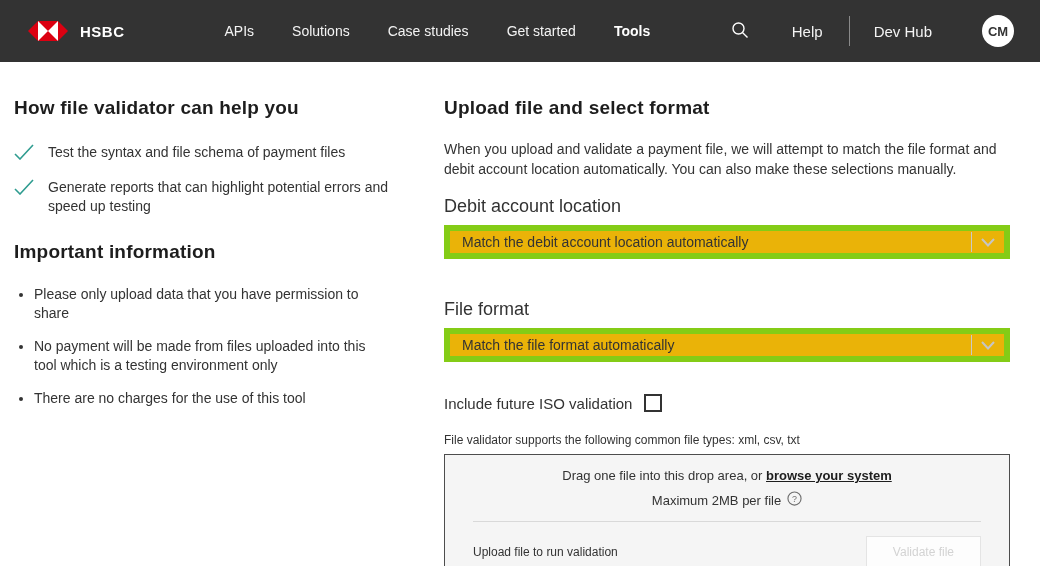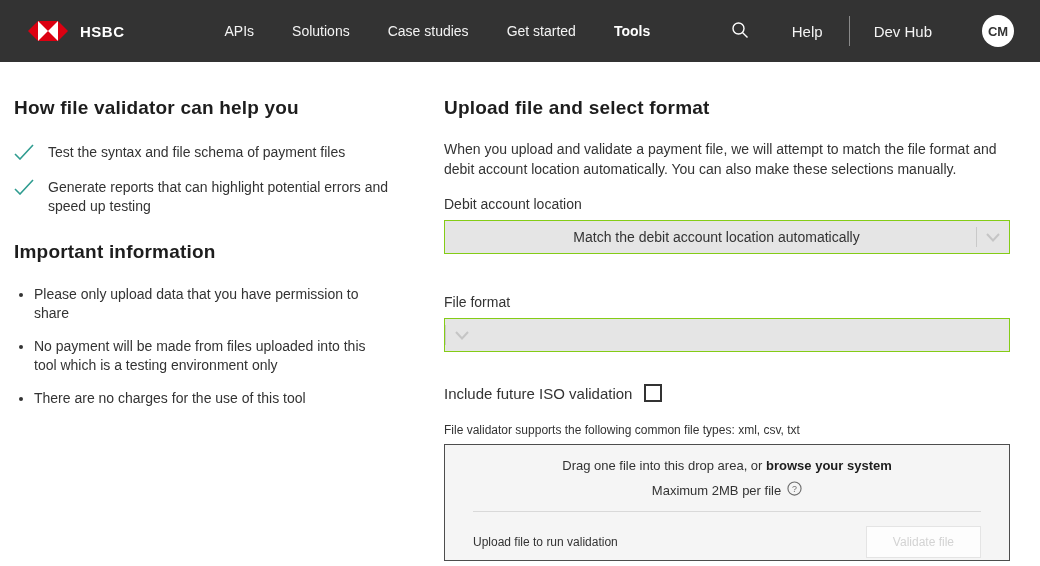--- a/index.html
+++ b/index.html
@@ -55,45 +55,45 @@
   .benefit-list { margin-top: 24px; }
   .benefit-item { display: flex; gap: 14px; margin-bottom: 14px; max-width: 382px; }
   .benefit-item .check { flex: none; margin-top: 1px; }
   .benefit-text { font-size: 14px; line-height: 19px; color: #333; }
   .info-heading { margin-top: 25px; }
   .info-list { margin-top: 22px; padding-left: 20px; max-width: 372px; }
   .info-list li { font-size: 14px; line-height: 19px; margin-bottom: 14px; color: #333; }
 
   
   .upload-desc { margin-top: 20px; font-size: 14px; line-height: 20px; color: #333; }
-  .field-label { display: block; margin-top: 17px; font-size: 14px; color: #333; }
+  .field-label { display: block; margin-top: 17px; font-size: 18px; color: #333; }
   .field-label.second { margin-top: 40px; }
   .select-box {
-    margin-top: 8px; height: 34px; border: 1px solid #84cc16; background: #e5e5e5;
-    display: flex; align-items: center; cursor: pointer; width: 100%; text-align: center;
+    margin-top: 8px; height: 34px; border: 6px solid #84cc16; background: #eab308;
+    display: flex; align-items: center; cursor: pointer; width: 100%;
   }
   .select-value { flex: 1; padding-left: 12px; font-size: 14px; color: #333; white-space: nowrap; overflow: hidden; }
   .select-sep { width: 1px; height: 20px; background: #c9c9c9; }
   .select-chevron { width: 32px; display: flex; align-items: center; justify-content: center; }
 
   .checkbox-row { margin-top: 32px; display: flex; align-items: center; gap: 12px; }
   .checkbox-label { font-size: 15px; color: #333; }
   .checkbox {
     width: 18px; height: 18px; border: 2px solid #333; background: #fff;
     appearance: none; -webkit-appearance: none; cursor: pointer; flex: none;
   }
 
   .file-types-note { margin-top: 21px; font-size: 12px; color: #333; }
 
   .dropzone {
     margin-top: 7px; border: 1px solid #4d4d4d; background: #f5f5f5;
     height: 117px; padding: 13px 28px 0 28px;
   }
   .dz-line1 { text-align: center; font-size: 13px; color: #333; }
-  .dz-browse { font-weight: bold; color: #1d1d1d; cursor: pointer; background: none; border: none; font-family: inherit; font-size: 13px; padding: 0; }
+  .dz-browse { font-weight: bold; text-decoration: underline; color: #1d1d1d; cursor: pointer; background: none; border: none; font-family: inherit; font-size: 13px; padding: 0; }
   .dz-line2 { text-align: center; font-size: 13px; color: #333; margin-top: 8px; display: flex; align-items: center; justify-content: center; gap: 6px; }
   .dz-divider { border: none; border-top: 1px solid #d9d9d9; margin-top: 12px; }
   .dz-footer { display: flex; align-items: center; justify-content: space-between; margin-top: 14px; gap: 46px; }
   .dz-footer-text { font-size: 12px; color: #333; }
   .validate-btn {
     background: #fdfdfd; border: 1px solid #e4e4e4; color: #d3d3d3;
     font-size: 12px; font-family: inherit; padding: 8px 26px; cursor: not-allowed;
   }
 </style>
 </head>
@@ -179,20 +179,21 @@
       <span class="select-sep"></span>
       <span class="select-chevron">
         <svg width="14" height="9" viewBox="0 0 14 9" fill="none" stroke="#c5c5c5" stroke-width="2">
           <polyline points="1,1 7,7.5 13,1"></polyline>
         </svg>
       </span>
     </div>
 
     <label class="field-label second">File format</label>
     <div class="select-box" role="combobox">
+      <span class="select-value">Match the file format automatically</span>
       <span class="select-sep"></span>
       <span class="select-chevron">
         <svg width="14" height="9" viewBox="0 0 14 9" fill="none" stroke="#c5c5c5" stroke-width="2">
           <polyline points="1,1 7,7.5 13,1"></polyline>
         </svg>
       </span>
     </div>
 
     <div class="checkbox-row">
       <span class="checkbox-label">Include future ISO validation</span>

